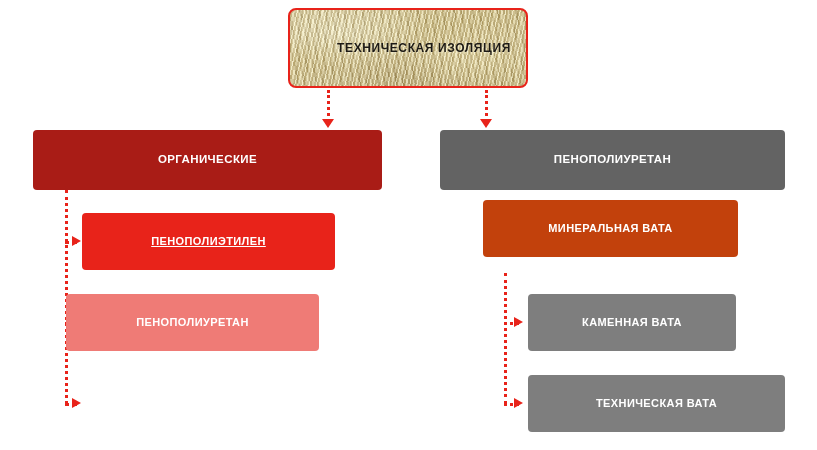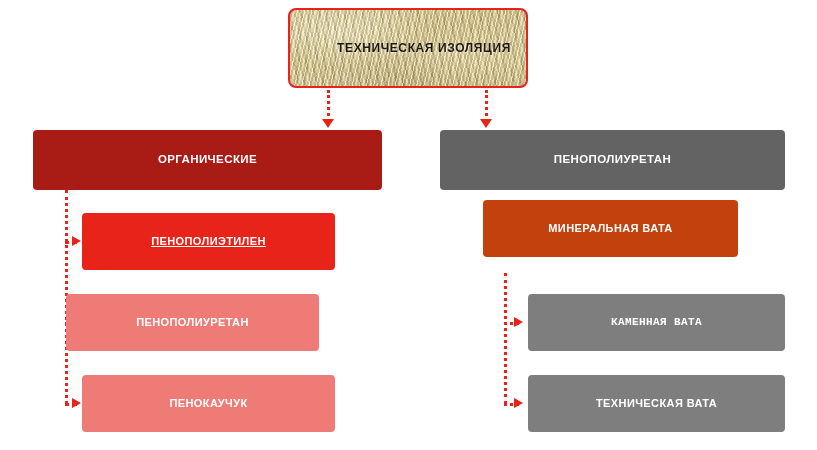--- a/index.html
+++ b/index.html
@@ -80,21 +80,21 @@
   }
 
   .node-organic      { left: 33px;  top: 130px; width: 349px; background: #a91c16; }
   .node-inorganic    { left: 440px; top: 130px; width: 345px; background: #636363; }
 
   .node-ppe          { left: 82px;  top: 213px; width: 253px; background: #e8231a; text-decoration: underline; }
   .node-ppu          { left: 66px;  top: 294px; width: 253px; background: #ef7b76; }
   .node-rubber       { left: 82px;  top: 375px; width: 253px; background: #ef7b76; }
 
   .node-mineral      { left: 483px; top: 200px; width: 255px; background: #c2410c; }
-  .node-stone        { left: 528px; top: 294px; width: 257px; background: #7e7e7e; font-family: Liberation Mono, monospace; }
+  .node-stone        { left: 528px; top: 294px; width: 208px; background: #7e7e7e; }
   .node-glass        { left: 528px; top: 375px; width: 257px; background: #7e7e7e; }
 
   
   .conn {
     position: absolute;
   }
   .conn-v {
     width: 0;
     border-left: 3px dotted #e8231a;
   }
@@ -180,23 +180,20 @@
   </div>
 
   <div class="node node-child node-ppe">
     <span class="node-label">ПЕНОПОЛИЭТИЛЕН</span>
   </div>
 
   <div class="node node-child node-ppu">
     <span class="node-label">ПЕНОПОЛИУРЕТАН</span>
   </div>
 
-  <div class="node node-child node-rubber">
-    <span class="node-label">ПЕНОКАУЧУК</span>
-  </div>
 
   <div class="node node-child node-mineral">
     <span class="node-label">МИНЕРАЛЬНАЯ ВАТА</span>
   </div>
 
   <div class="node node-child node-stone">
     <span class="node-label">КАМЕННАЯ ВАТА</span>
   </div>
 
   <div class="node node-child node-glass">

